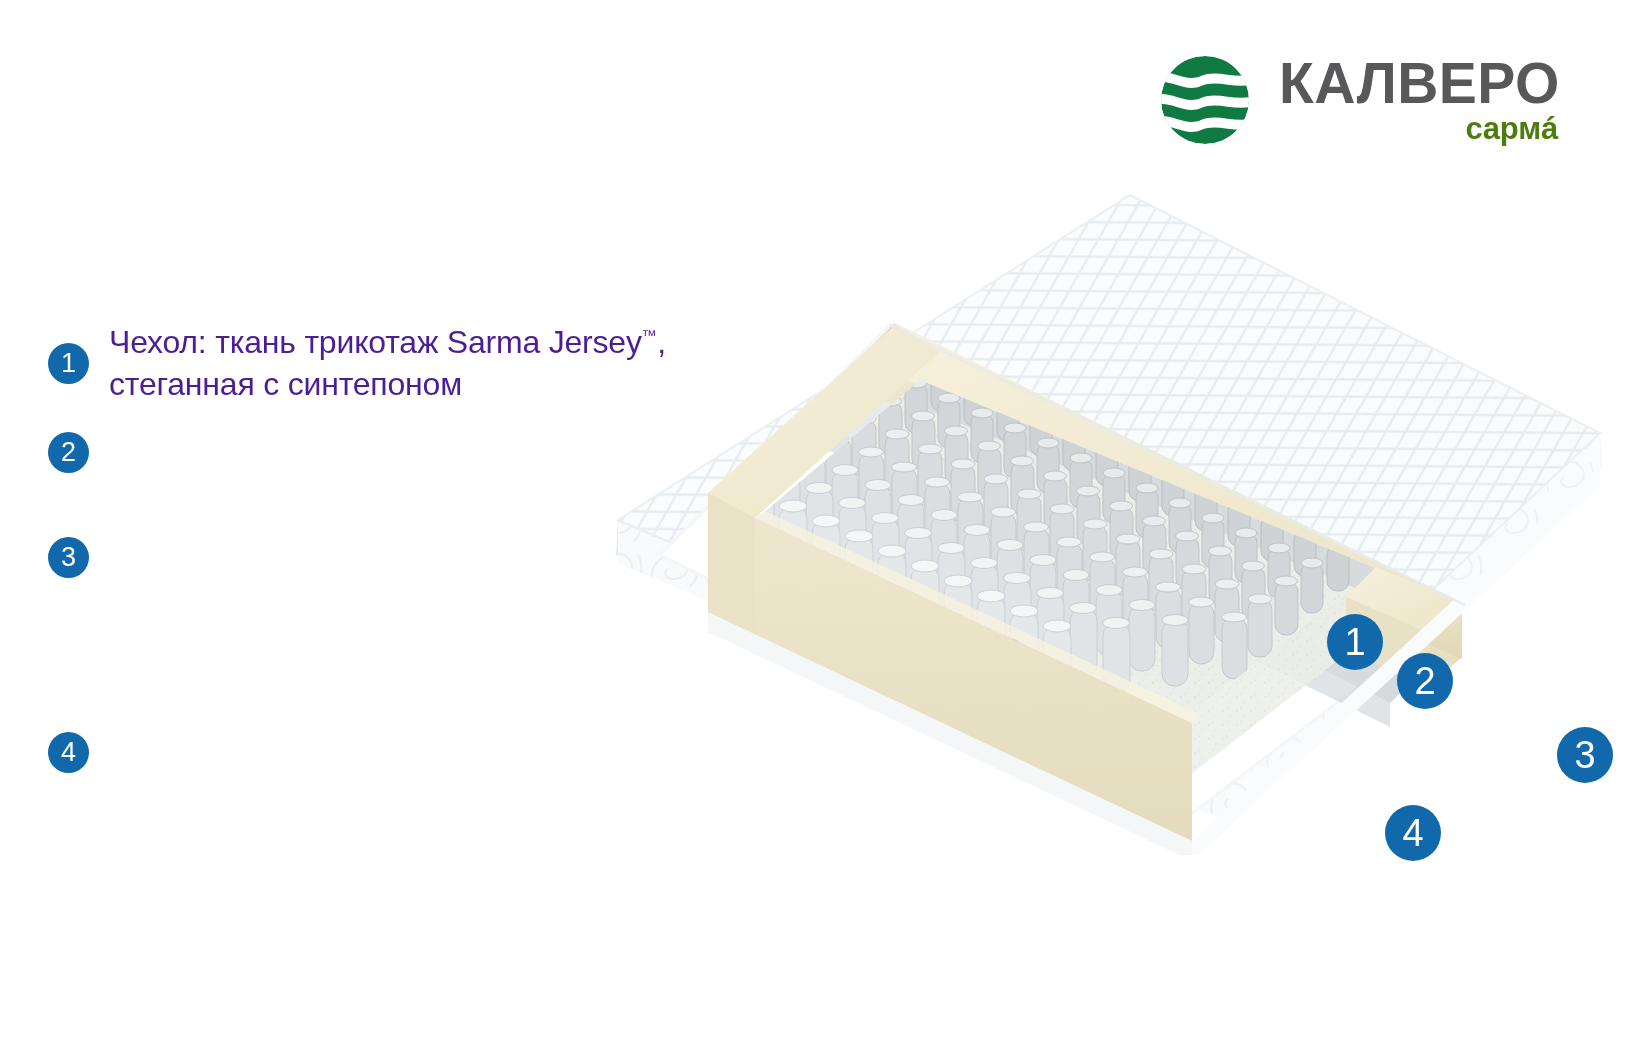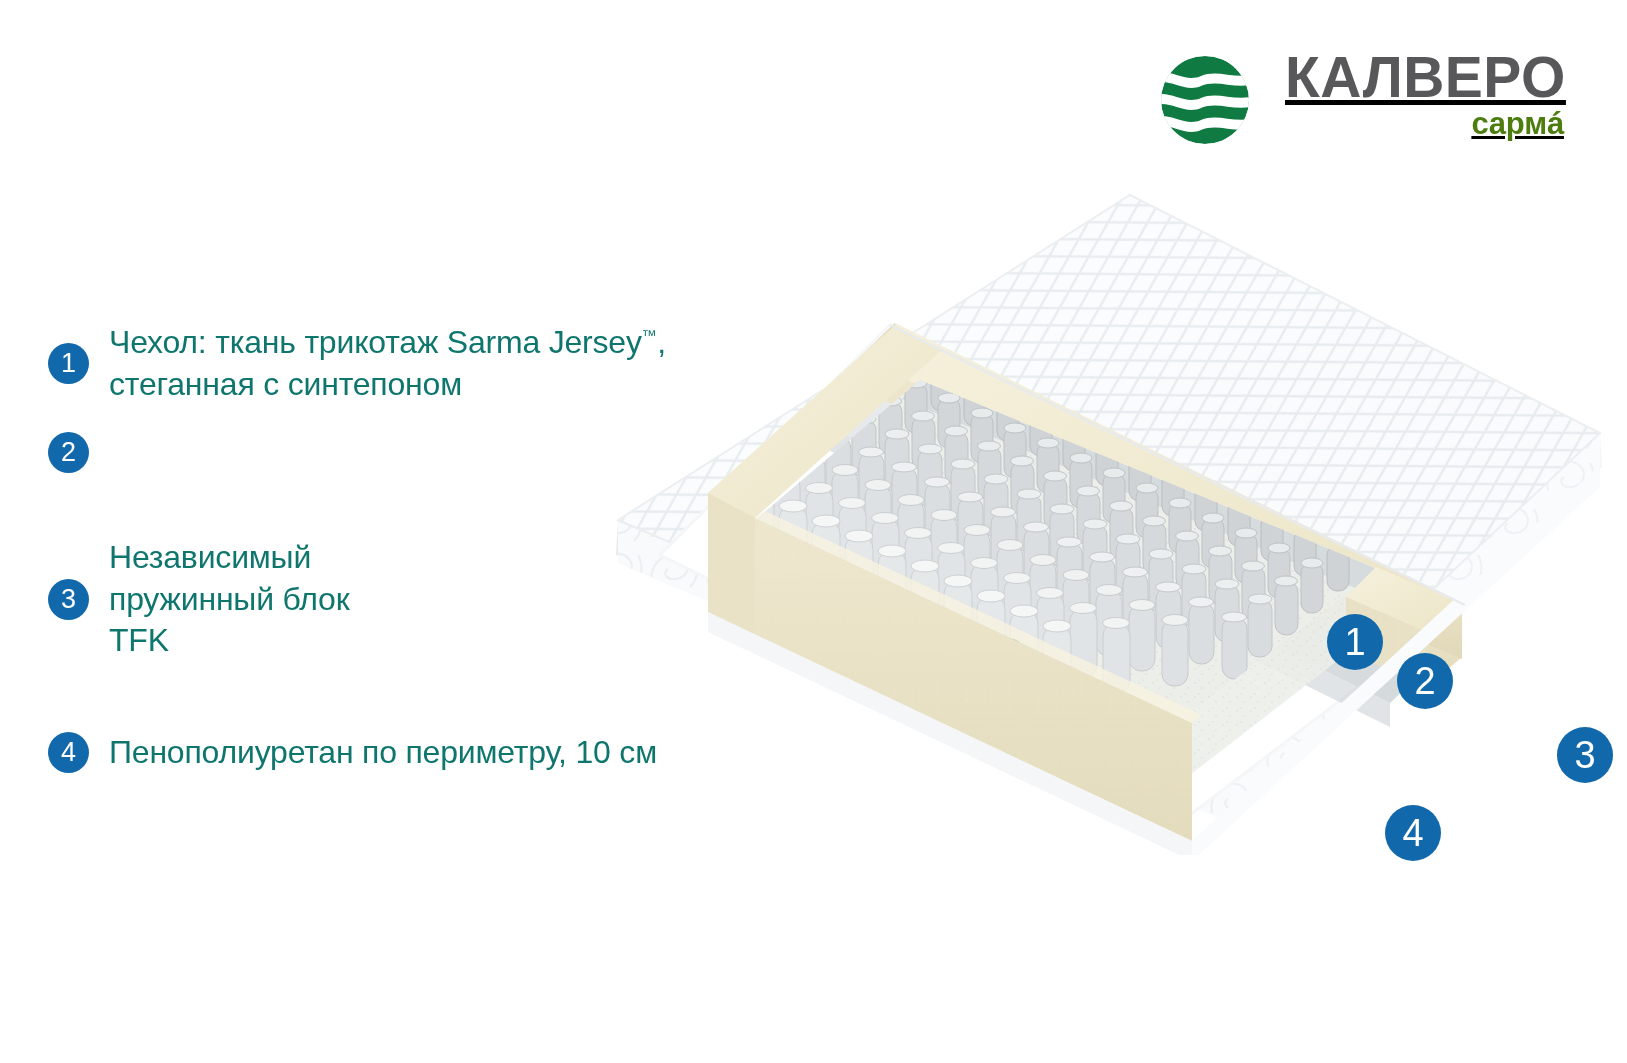--- a/index.html
+++ b/index.html
@@ -15,23 +15,22 @@
     font-family: "Liberation Sans", sans-serif;
     -webkit-font-smoothing: antialiased;
   }
 
   
   #logo {
     position: absolute;
     left: 1155px;
     top: 50px;
     display: flex;
-    align-items: flex-start;
-    gap: 30px;
-    text-decoration: underline;
+    align-items: center;
+    gap: 24px;
   }
   #logo-mark { width: 100px; height: 100px; display: block; }
   #logo-words { display: flex; flex-direction: column; align-items: flex-end; }
   #logo-title {
     font-family: "Liberation Sans", sans-serif;
     font-weight: bold;
     font-size: 57px;
     letter-spacing: 0.5px;
     color: #58585a;
     line-height: 0.98;
@@ -77,21 +76,21 @@
     font-weight: normal;
     display: flex;
     align-items: center;
     justify-content: center;
     line-height: 1;
     box-shadow: 0 0 0 0 rgba(0,0,0,0);
   }
   .legend-text {
     font-family: "Liberation Sans", sans-serif;
     font-size: 32px;
-    color: #0f766e;
+    color: #4c1d95;
     line-height: 1.30;
     white-space: pre-line;
     letter-spacing: -0.2px;
   }
   .legend-text sup {
     font-size: 0.48em;
     vertical-align: super;
     letter-spacing: 0;
   }
 
@@ -155,28 +154,24 @@
     <div class="badge">1</div>
     <div class="legend-text"><span>Чехол: ткань трикотаж Sarma Jersey<sup>™</sup>,<br>стеганная с синтепоном</span></div>
   </div>
 
   <div class="legend-row" data-row="1">
     <div class="badge">2</div>
   </div>
 
   <div class="legend-row" data-row="2">
     <div class="badge">3</div>
-    <div class="legend-text">Независимый
-пружинный блок
-TFK</div>
   </div>
 
   <div class="legend-row" data-row="3">
     <div class="badge">4</div>
-    <div class="legend-text">Пенополиуретан по периметру, 10 см</div>
   </div>
 
 </div>
 
 <div id="mattress-figure">
 
   <svg id="mattress-svg" viewBox="0 0 1030 680">
     <defs>
 
       <pattern id="quilt" width="34" height="20" patternUnits="userSpaceOnUse" patternTransform="rotate(-30)">

